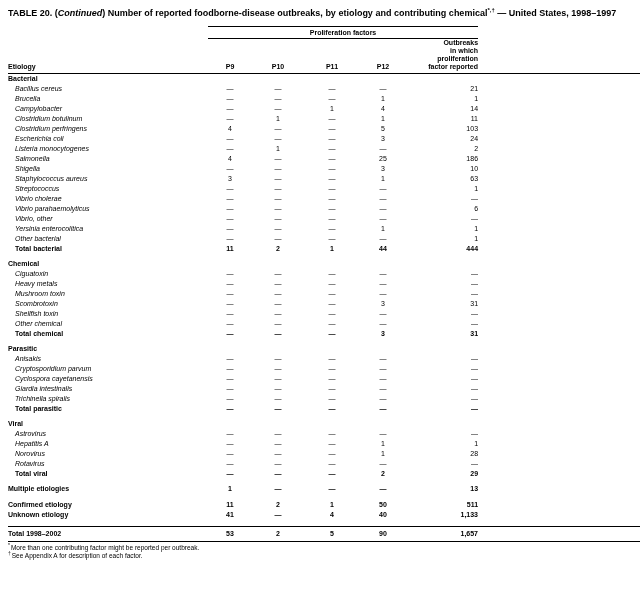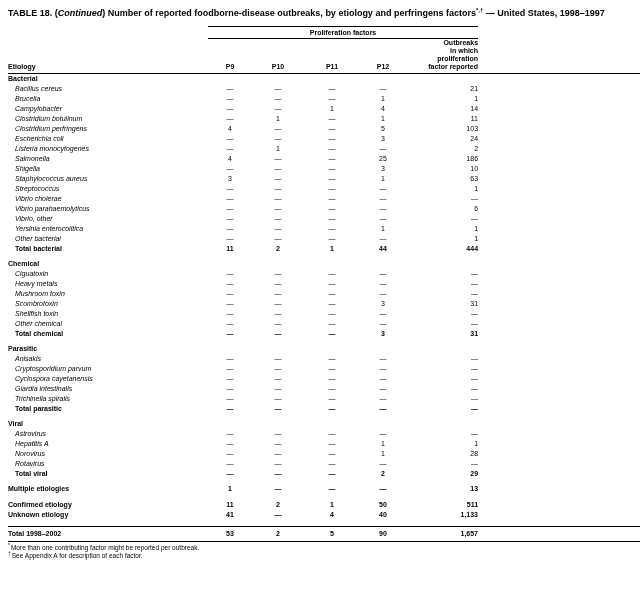--- a/index.html
+++ b/index.html
@@ -74,21 +74,21 @@
   
   .footnotes { margin-top: 2px; font-size: 6.5px; line-height: 8px; }
   .footnote sup { font-size: 5px; vertical-align: super; line-height: 0; margin-right: 1px; }
 </style>
 </head>
 <body>
 
 <div class="page">
 
   <div class="title">
-    <span>TABLE 18. (</span><i>Continued</i><span>) Number of reported foodborne-disease outbreaks, by etiology and perfringens factors</span><sup>*,†</sup><span> — United States, 1998–1997</span>
+    <span>TABLE 20. (</span><i>Continued</i><span>) Number of reported foodborne-disease outbreaks, by etiology and contributing chemical</span><sup>*,†</sup><span> — United States, 1998–1997</span>
   </div>
 
   <table>
     <colgroup>
       <col style="width:200px">
       <col style="width:44px">
       <col style="width:52px">
       <col style="width:56px">
       <col style="width:46px">
       <col style="width:72px">

